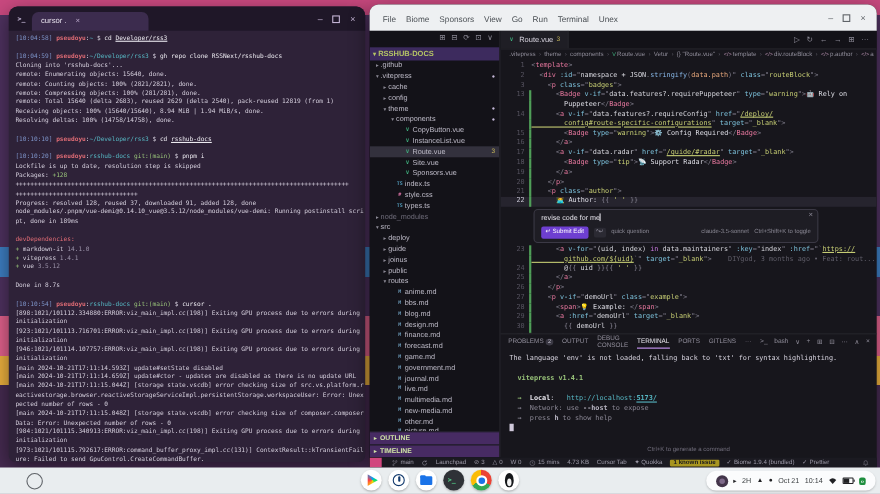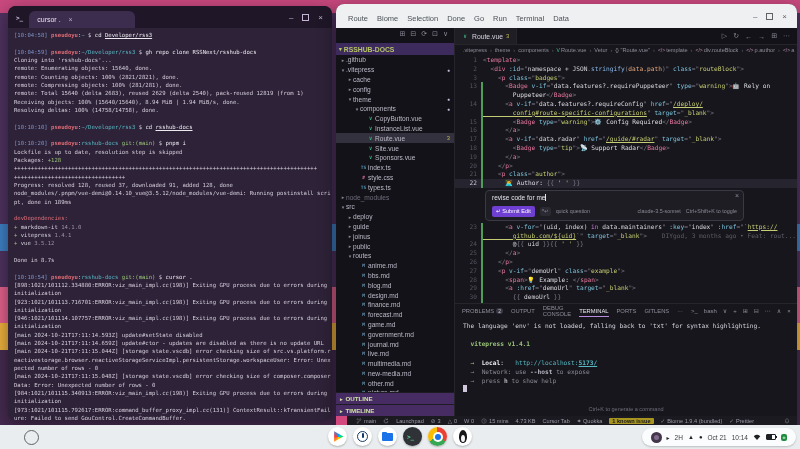--- a/index.html
+++ b/index.html
@@ -204,21 +204,21 @@
         <div class="tline"><span class="sg-out">Data: Error: Unexpected number of rows - 0</span></div>
         <div class="tline"><span class="sg-out">[984:1021/101115.340913:ERROR:viz_main_impl.cc(198)] Exiting GPU process due to errors during</span></div>
         <div class="tline"><span class="sg-out">initialization</span></div>
         <div class="tline"><span class="sg-out">[973:1021/101115.792617:ERROR:command_buffer_proxy_impl.cc(131)] ContextResult::kTransientFail</span></div>
         <div class="tline"><span class="sg-out">ure: Failed to send GpuControl.CreateCommandBuffer.</span></div>
       </div>
   </div>
 
   <div id="vs-win">
     <div class="vs-titlebar">
-      <span id="vs-menus"><span class="vs-menu">Route</span><span class="vs-menu">Biome</span><span class="vs-menu">Selection</span><span class="vs-menu">Done</span><span class="vs-menu">Go</span><span class="vs-menu">Run</span><span class="vs-menu">Terminal</span><span class="vs-menu">Data</span></span>
+      <span id="vs-menus"><span class="vs-menu">File</span><span class="vs-menu">Biome</span><span class="vs-menu">Sponsors</span><span class="vs-menu">View</span><span class="vs-menu">Go</span><span class="vs-menu">Run</span><span class="vs-menu">Terminal</span><span class="vs-menu">Unex</span></span>
       <div class="vs-controls">
         <span>–</span>
         <span class="wc-sq dark"></span>
         <span>×</span>
       </div>
     </div>
     <div class="vs-body">
 
       <div class="vs-sidebar">
         <div class="sb-actions">

